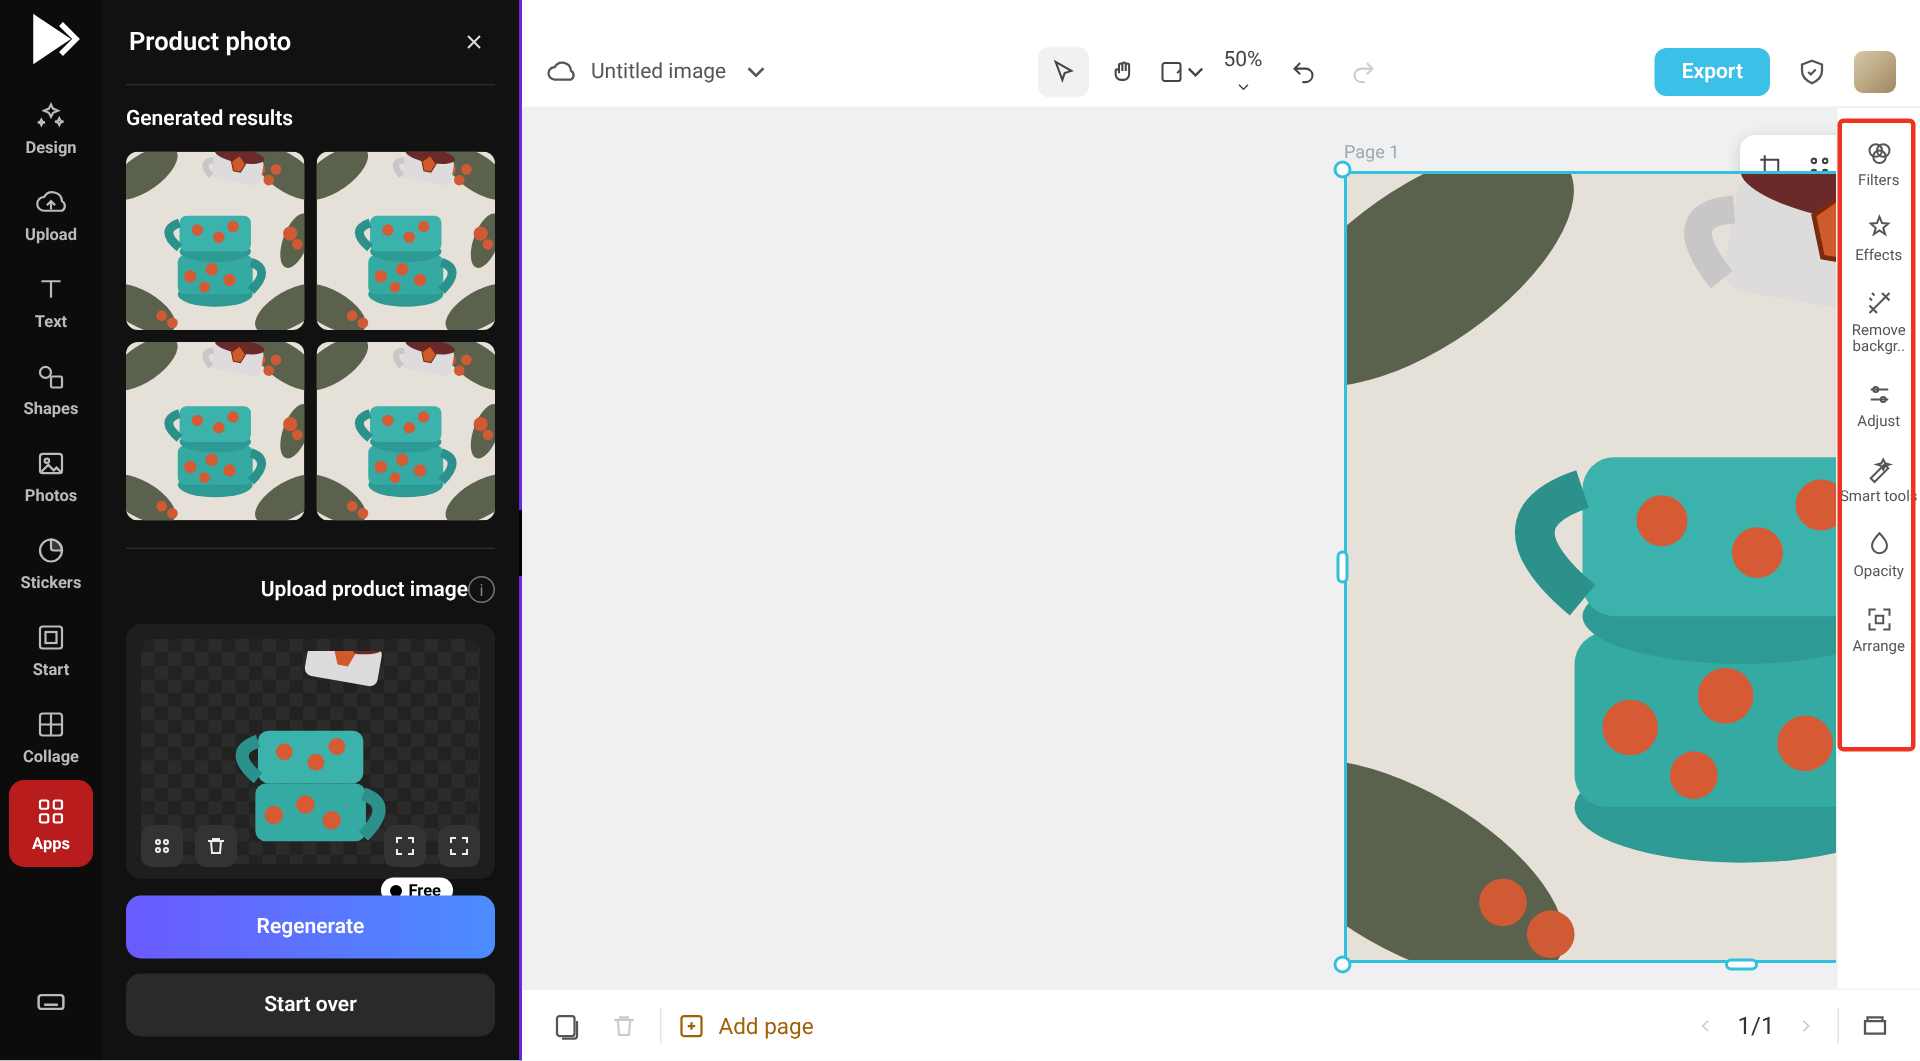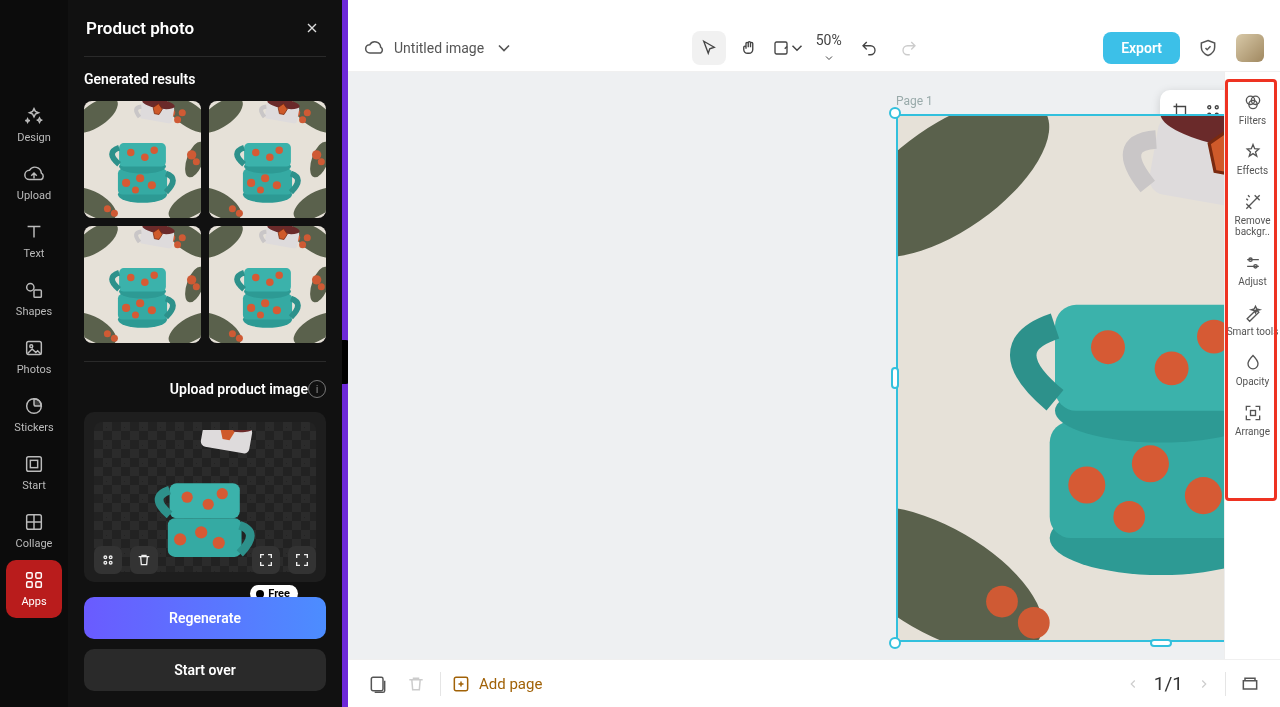--- a/index.html
+++ b/index.html
@@ -3,35 +3,35 @@
 <meta charset="utf-8">
 <style>
 * { box-sizing: border-box; margin: 0; padding: 0; font-family: -apple-system, BlinkMacSystemFont, "Segoe UI", Roboto, sans-serif; }
 html, body { width: 1280px; height: 707px; overflow: hidden; background: #fff; }
 
 .root { display: flex; width: 100%; height: 100%; }
 
 
 .left-rail {
   width: 68px; background: #0c0c0c; color: #bbb;
-  display: flex; flex-direction: row; align-items: center;
-  padding-top: 6px; gap: 6px; flex-shrink: 0;
+  display: flex; flex-direction: column; align-items: center;
+  padding-top: 6px; gap: 6px; flex-shrink: 0; font-weight: bold;
 }
 .left-rail .logo { width: 40px; height: 40px; display:flex; align-items:center; justify-content:center; color:#fff; margin-bottom:4px;}
 .rail-item { display:flex; flex-direction:column; align-items:center; justify-content:center; gap:4px; width:56px; height:58px; border-radius:10px; cursor:pointer; }
 .rail-item.active { background:#b91c1c; color:#fff; }
 .rail-item span.label { font-size:11px; }
 .rail-item svg { width:22px; height:22px; }
 .rail-spacer { flex:1; }
 .rail-bottom { display:flex; flex-direction:column; align-items:center; padding-bottom:10px;}
 
 
 .left-panel {
   width: 280px; background: #111; color: #eee; flex-shrink:0;
-  display:flex; flex-direction:column; border-right:6px solid #6d28d9;
+  display:flex; flex-direction:column; border-right:2px solid #6d28d9;
 }
 .panel-header { display:flex; align-items:center; justify-content:space-between; padding:14px 16px 10px 18px;}
 .panel-header h2 { font-size:17px; font-weight:600; color:#fff; }
 .panel-header .close-btn { width:28px; height:28px; border-radius:6px; display:flex; align-items:center; justify-content:center; cursor:pointer; color:#ddd;}
 .panel-divider { height:1px; background:#2a2a2a; margin:4px 16px 14px 16px;}
 .panel-body { padding: 0 16px 10px 16px; display:flex; flex-direction:column; gap:14px; flex:1; overflow:hidden;}
 .section-title { font-size:14px; font-weight:600; color:#fff; }
 .section-title-row { display:flex; align-items:center; justify-content:flex-end; }
 .info-btn { width:18px; height:18px; border:1.5px solid #777; border-radius:50%; color:#888; font-size:11px; display:flex; align-items:center; justify-content:center; cursor:pointer;}
 
@@ -102,21 +102,21 @@
 
 .bottombar{ height:48px; border-top:1px solid #f0f0f0; display:flex; align-items:center; padding:0 16px; gap:14px; color:#555;}
 .bottombar .left{ display:flex; gap:10px; align-items:center;}
 .bottombar .bb-icon{ width:28px;height:28px; display:flex;align-items:center;justify-content:center; cursor:pointer;}
 .bb-icon.dim{ color:#ccc; }
 .bottombar .divider{ width:1px; height:24px; background:#e5e5e5;}
 .addpage{ display:flex; align-items:center; gap:8px; cursor:pointer; font-size:15px; color:#a16207;}
 .bottombar .right{ margin-left:auto; display:flex; align-items:center; gap:10px;}
 .page-nav{ display:flex; align-items:center; gap:10px; color:#888;}
 .page-nav .pn{ width:22px;height:22px; display:flex;align-items:center;justify-content:center; cursor:pointer;}
-.page-nav .cur{ color:#333; font-size:19px;}
+.page-nav .cur{ color:#333; font-size:16px;}
 </style>
 </head>
 <body>
 
 <svg width="0" height="0" style="position:absolute">
   <defs>
     <g id="mugs-scene">
       <rect width="100" height="100" fill="#e6e1d8"></rect>
 
       <g fill="#5a614c">

